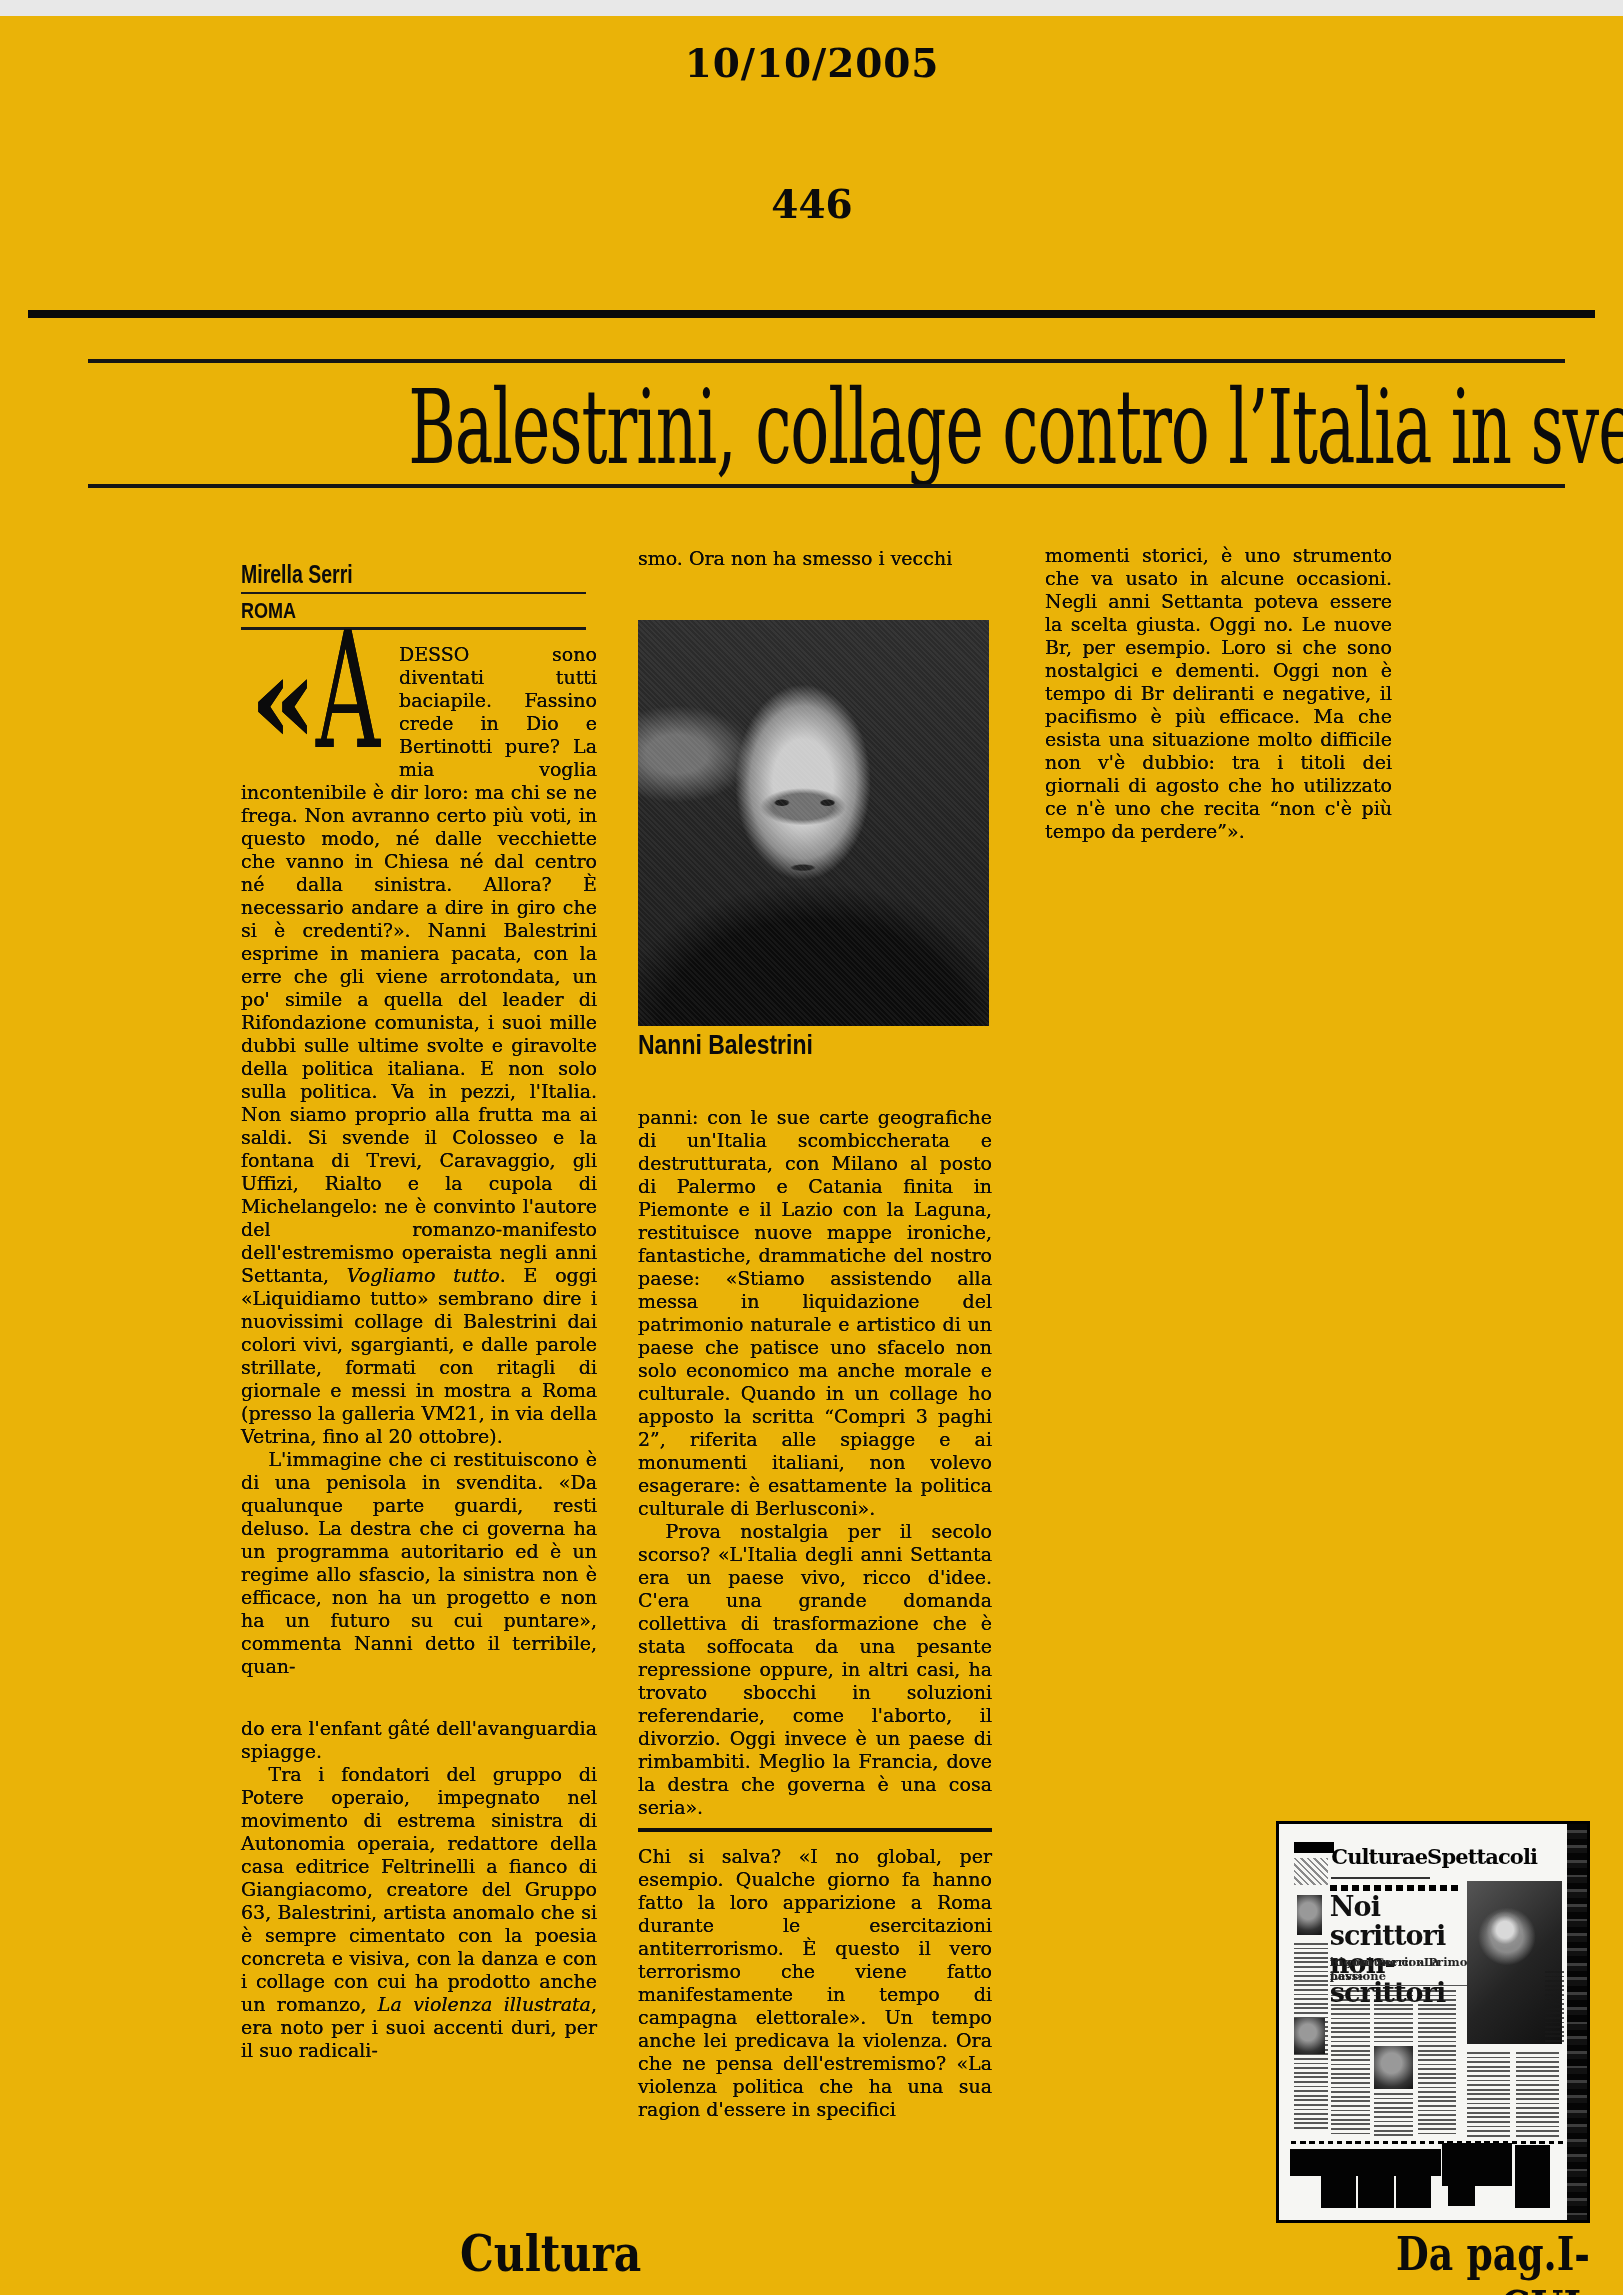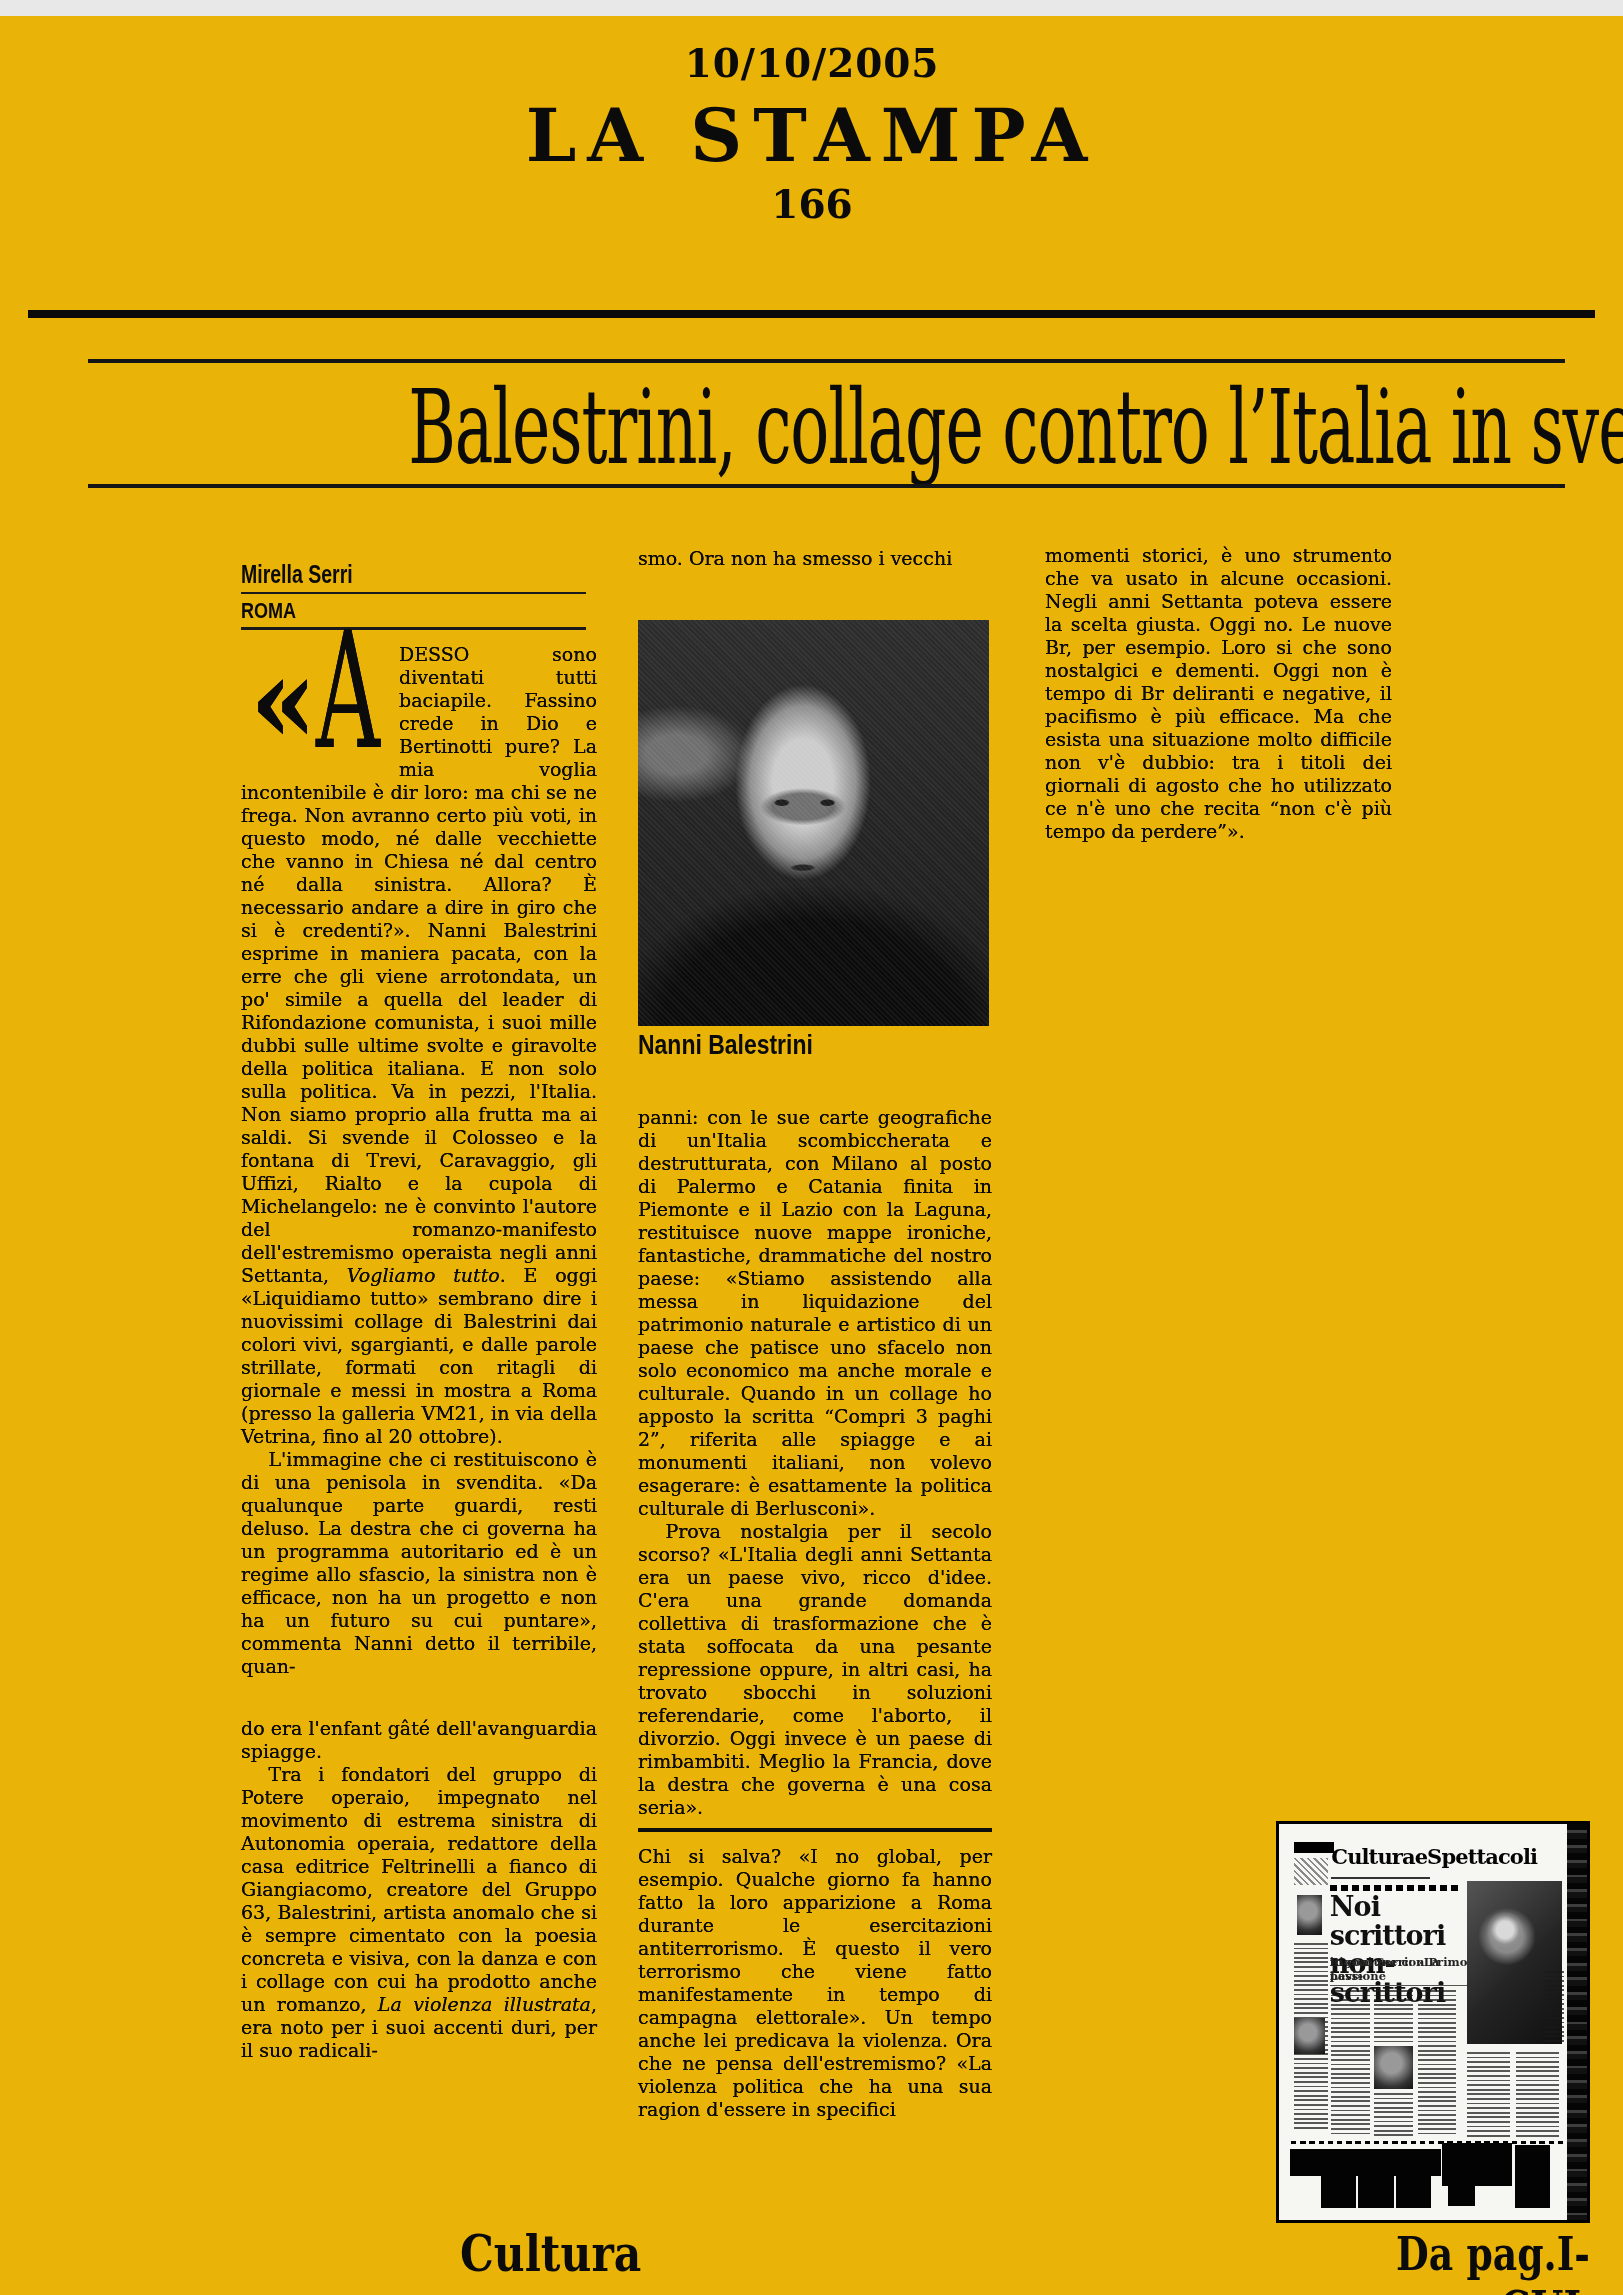--- a/index.html
+++ b/index.html
@@ -97,22 +97,21 @@
      background:repeating-linear-gradient(90deg,#000 0 5.5px,transparent 5.5px 9.2px);}
   .t-ad{background:#030303;}
   
 </style>
 </head>
 <body>
 
 <div id="page">
 
   <div class="hdr-date">10/10/2005</div>
-  <div class="hdr-masthead">LA STAMPA</div>
-  <div class="hdr-issue">166</div>
+  <div class="hdr-issue">446</div>
   <div class="rule-thick"></div>
 
   <div class="hl-rule top"></div>
   <h1 class="headline" style="margin:0;"><span>Balestrini, collage contro l’Italia in svendita</span></h1>
   <div class="hl-rule bot"></div>
 
   <div class="col" id="col1">
     <div class="byline"><span>Mirella Serri</span></div>
     <div class="byline-rule"></div>
     <div class="dateline"><span>ROMA</span></div>

